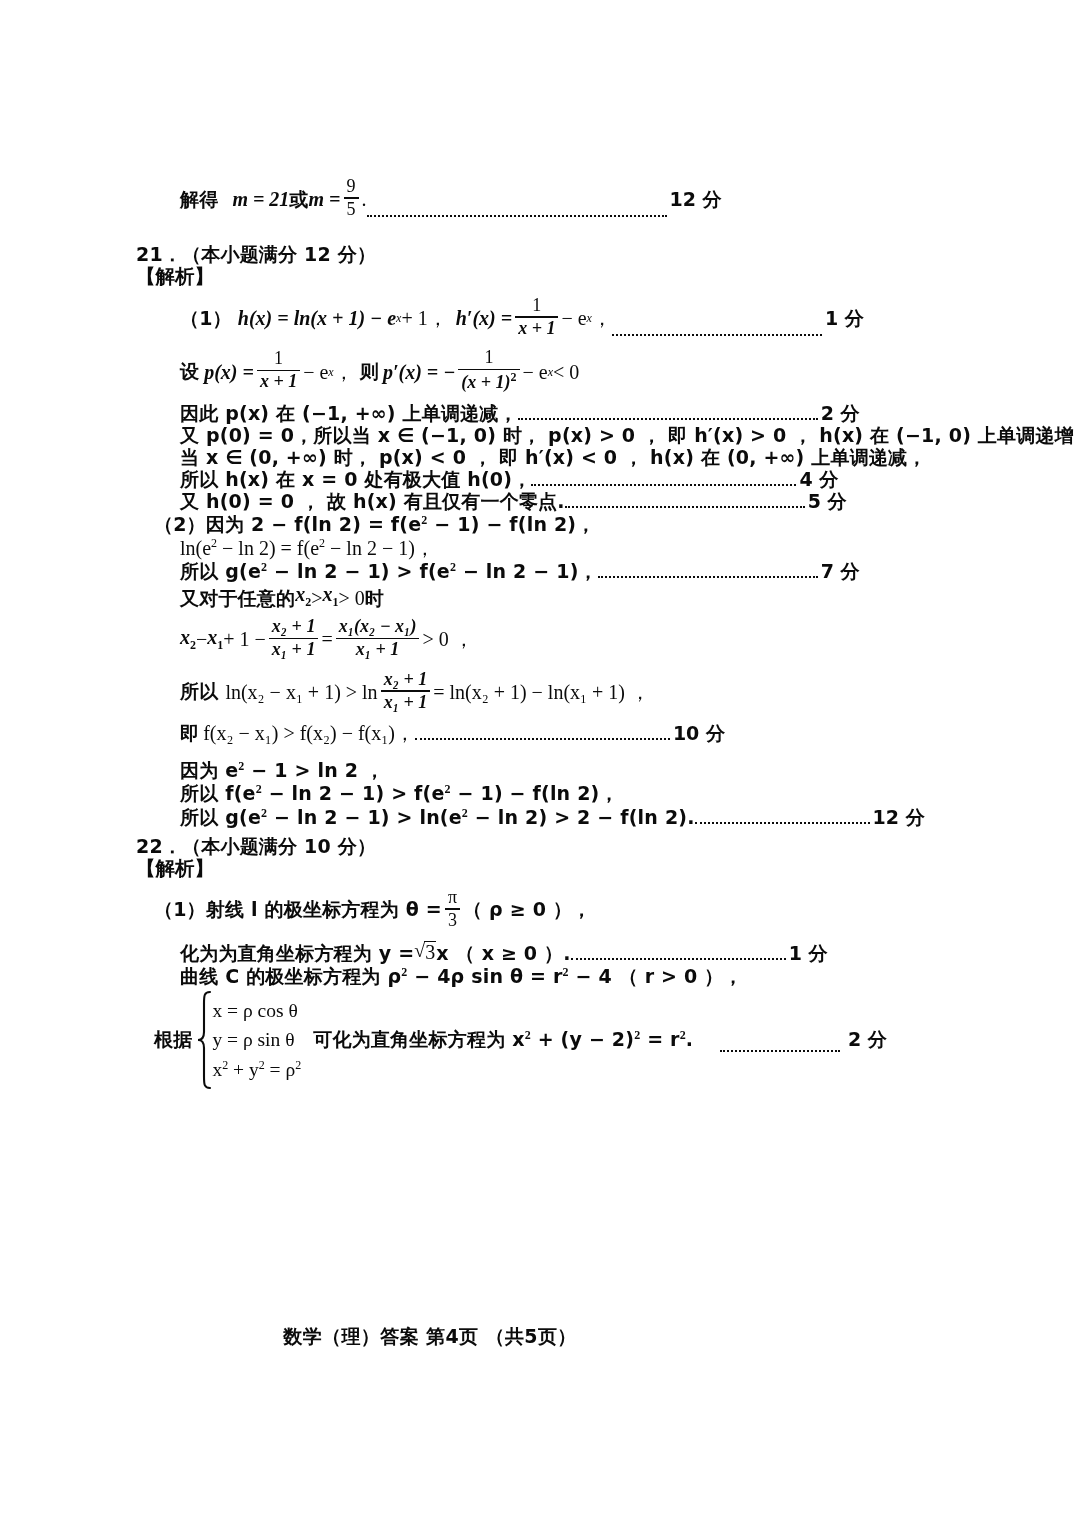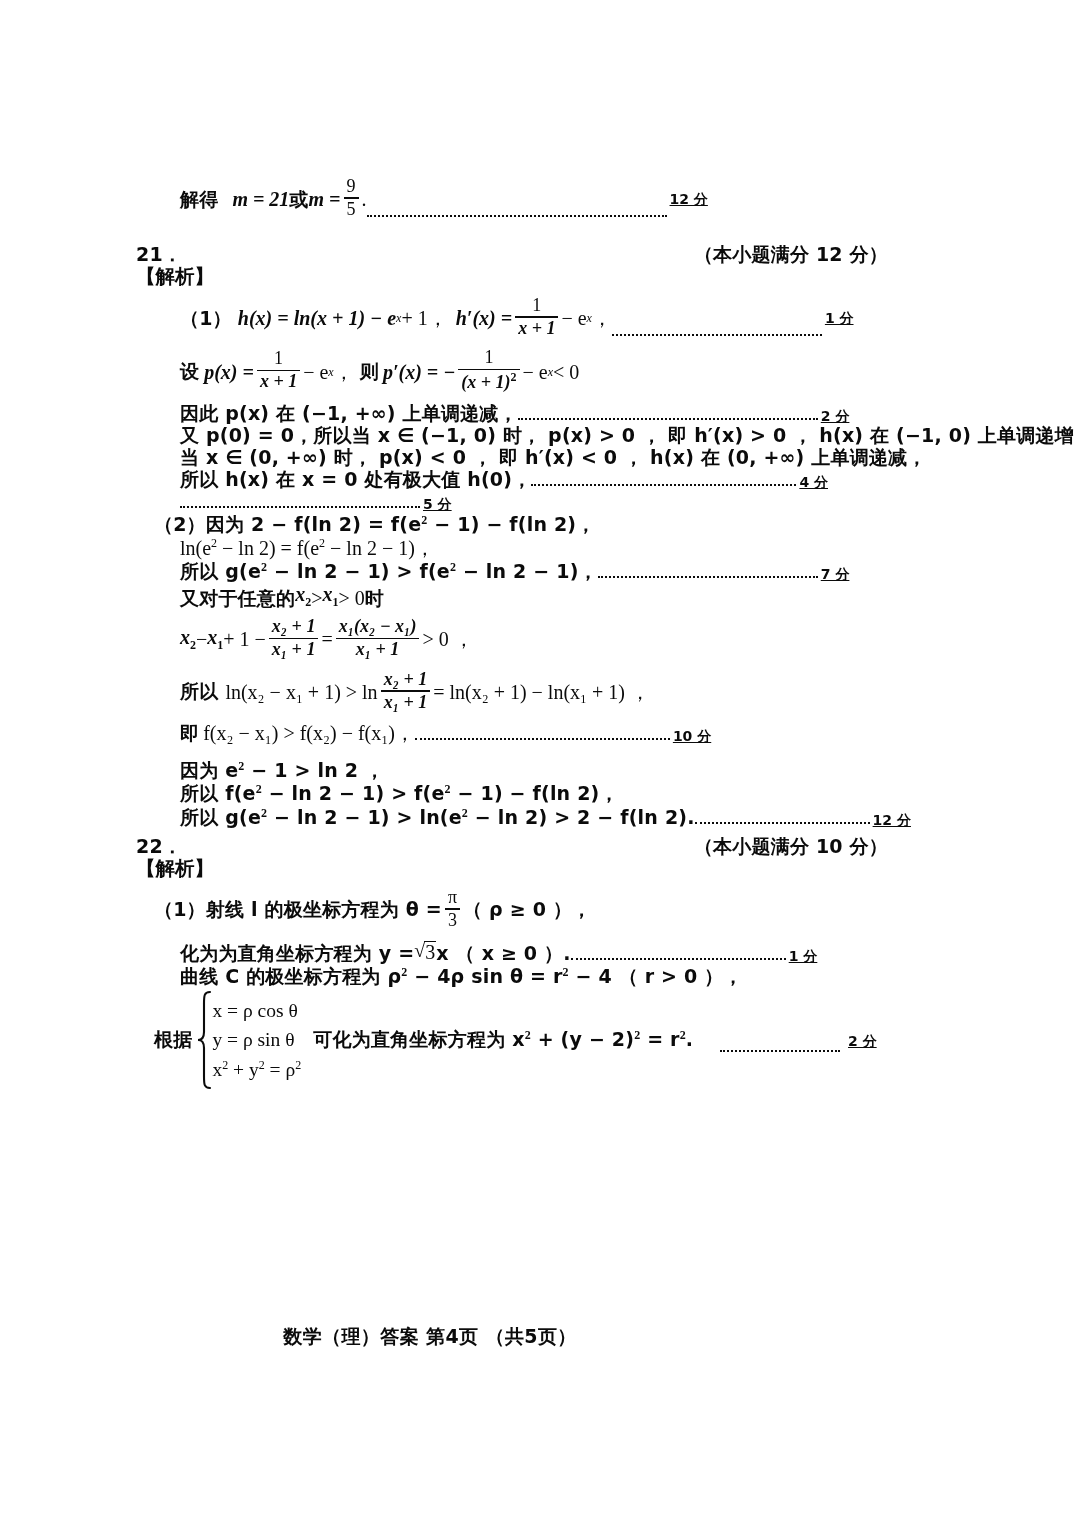--- a/index.html
+++ b/index.html
@@ -33,21 +33,21 @@
   .line {
     display: flex;
     align-items: flex-end;
     font-size: 19.5px;
     line-height: 1.0;
     white-space: nowrap;
     margin-bottom: 3px;
   }
   .line.tall { align-items: center; }
 
-  .ind0  { padding-left: 0px; justify-content: space-between; }
+  .ind0  { padding-left: 0px; }
   .ind1  { padding-left: 18px; }
   .ind2  { padding-left: 44px; }
 
   .cn {
     font-family: "DejaVu Sans", "Liberation Sans", sans-serif;
     font-size: 19px;
     font-weight: 600;
     letter-spacing: .2px;
   }
   .cnb {
@@ -118,26 +118,25 @@
   }
   .leader .dots {
     position: absolute;
     bottom: 3px;
     left: 0;
     width: 100%;
     border-bottom: 2.4px dotted #0b0b0b;
   }
   .score {
     flex: 0 0 auto;
-    font-size: 14px;
+    font-size: 19px;
     padding-left: 3px;
     font-family: "DejaVu Sans", "Liberation Sans", sans-serif;
     font-weight: 600;
     white-space: nowrap;
-    text-decoration: underline;
   }
 
   
   .sqrt {
     display: inline-block;
     position: relative;
     padding-left: 10px;
     font-family: "Liberation Serif", "DejaVu Serif", serif;
   }
   .sqrt::before {
@@ -302,20 +301,21 @@
 
     <div class="line ind2">
       <span class="cn">所以 h(x) 在 x = 0 处有极大值 h(0)，</span>
       <span class="leader" style="width:265px">
           <span class="dots"></span>
         </span>
       <span class="score">4 分</span>
     </div>
 
     <div class="line ind2">
+      <span class="cn">又 h(0) = 0 ， 故 h(x) 有且仅有一个零点.</span>
       <span class="leader" style="width:240px">
           <span class="dots"></span>
         </span>
       <span class="score">5 分</span>
     </div>
 
     <div class="line ind1">
       <span class="cn">（2）</span>
       <span class="cn"><span>因为 2 − f(ln 2) = f(e</span><span class="sup">2</span><span> − 1) − f(ln 2)，</span></span>
     </div>

